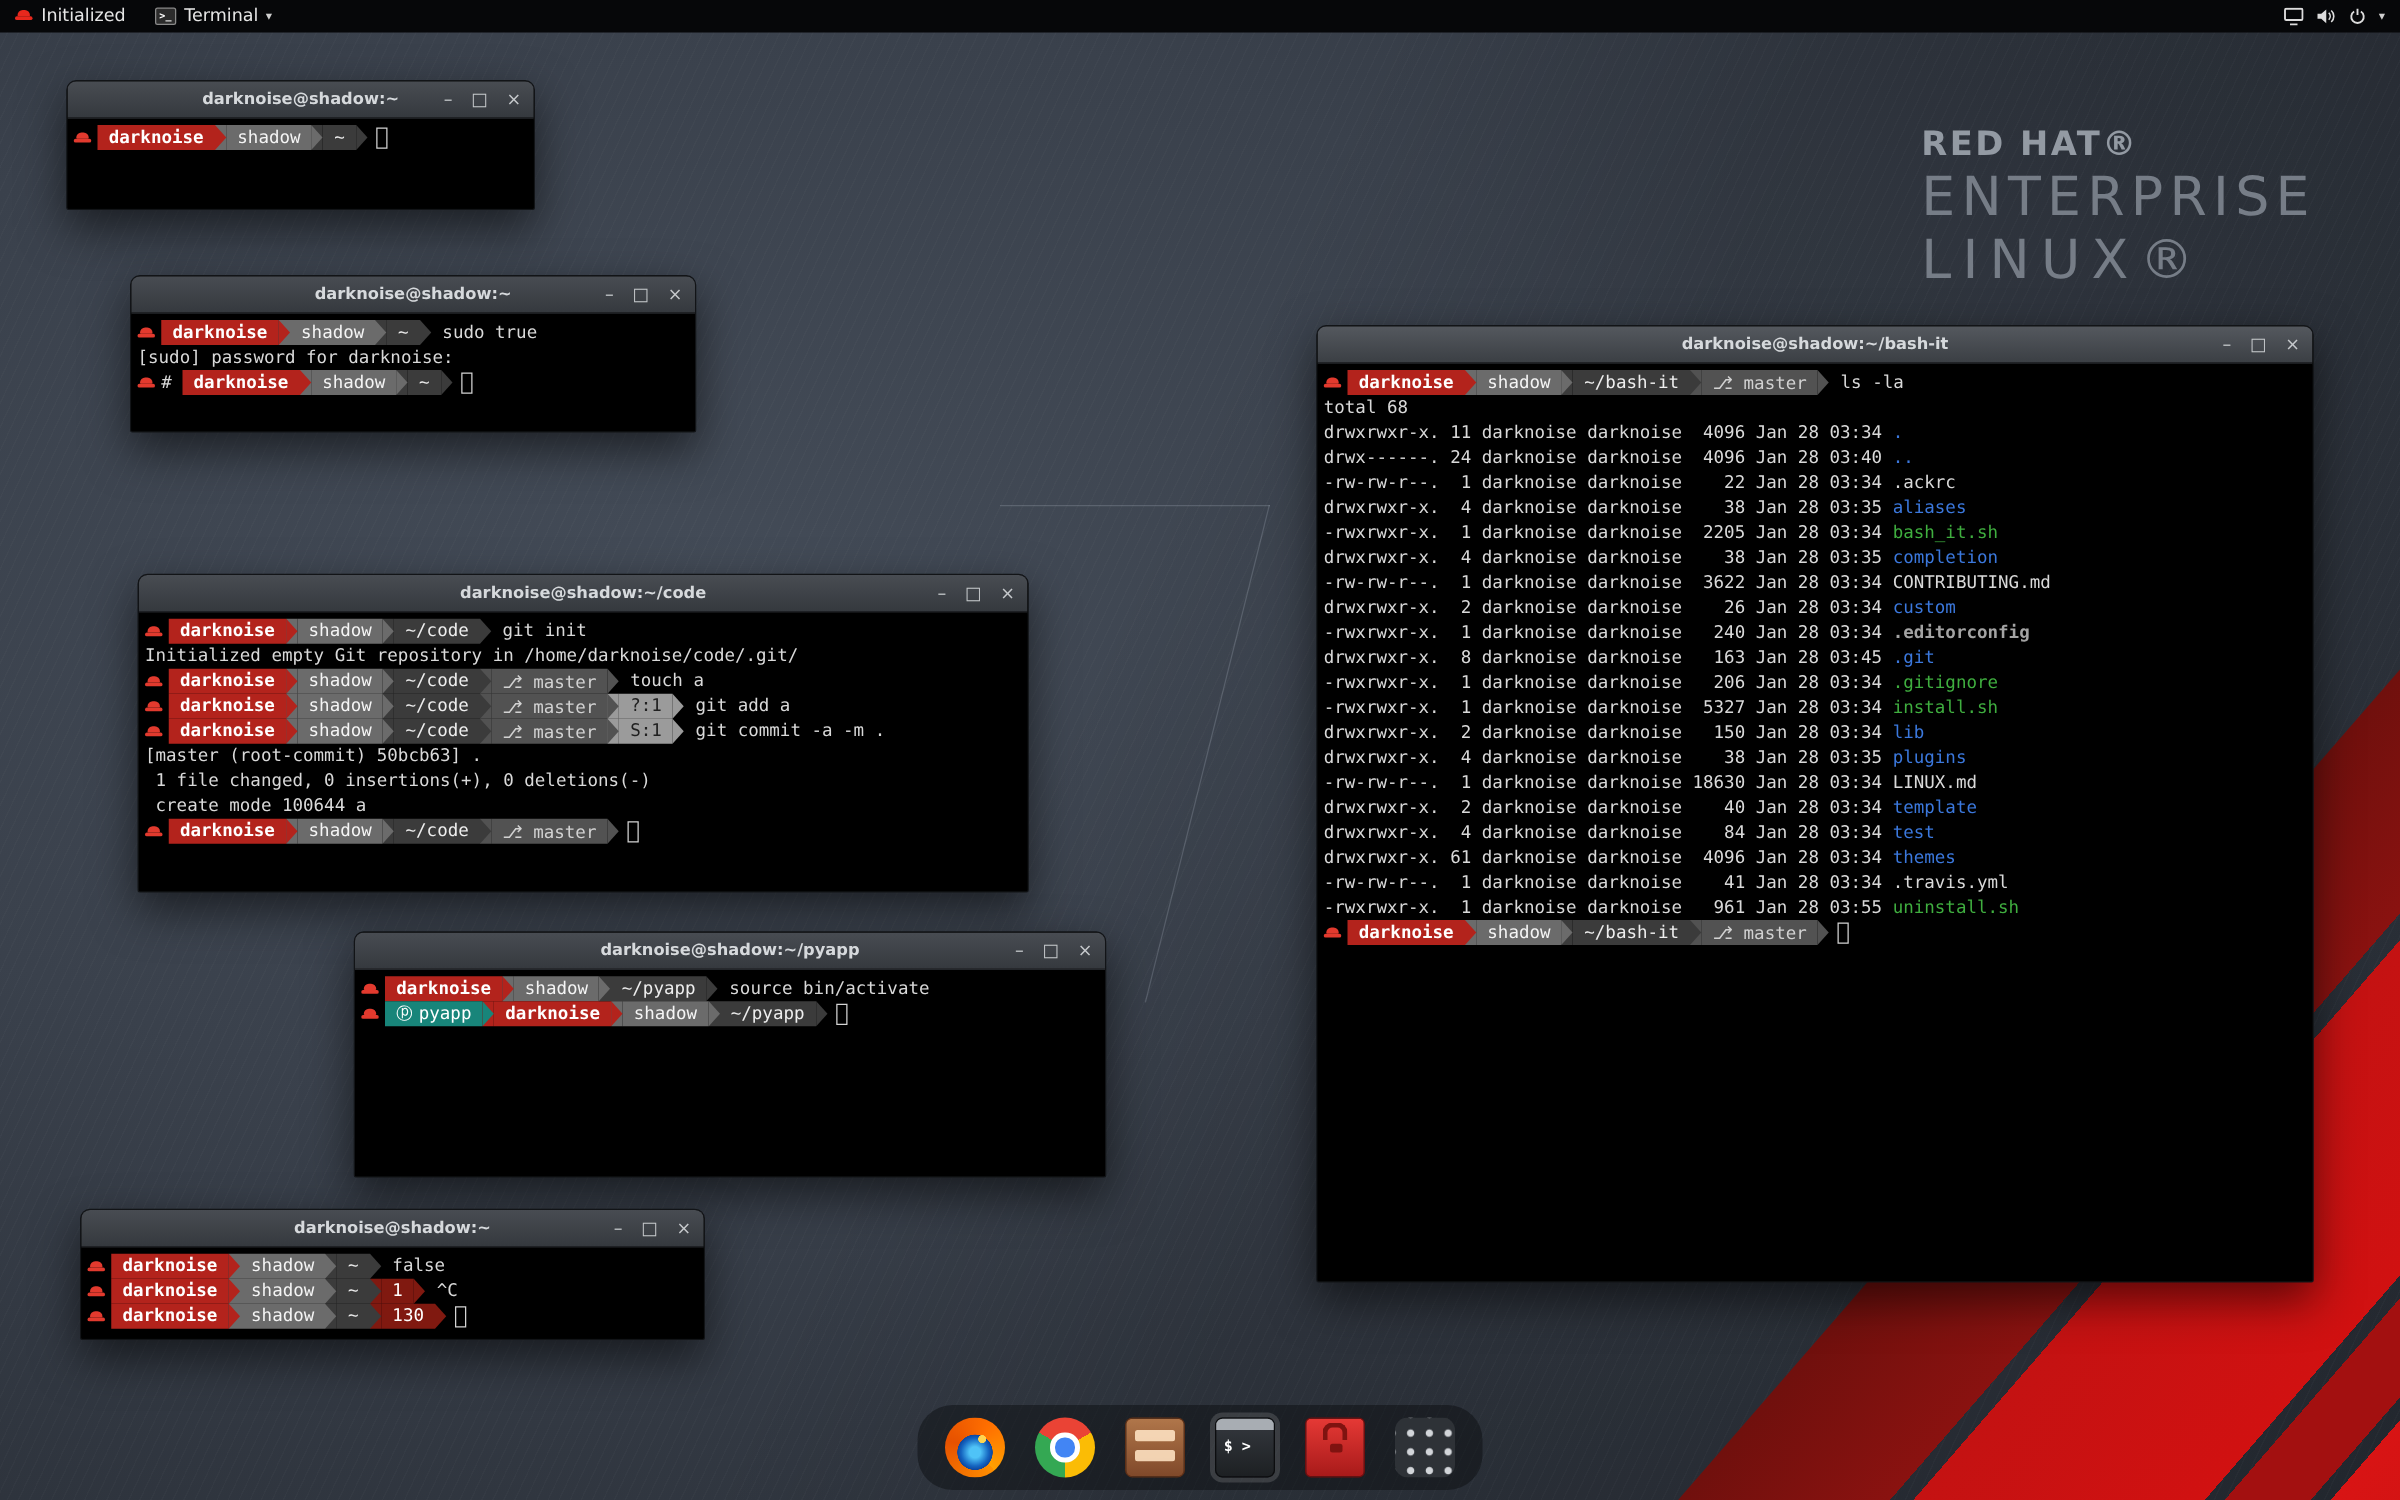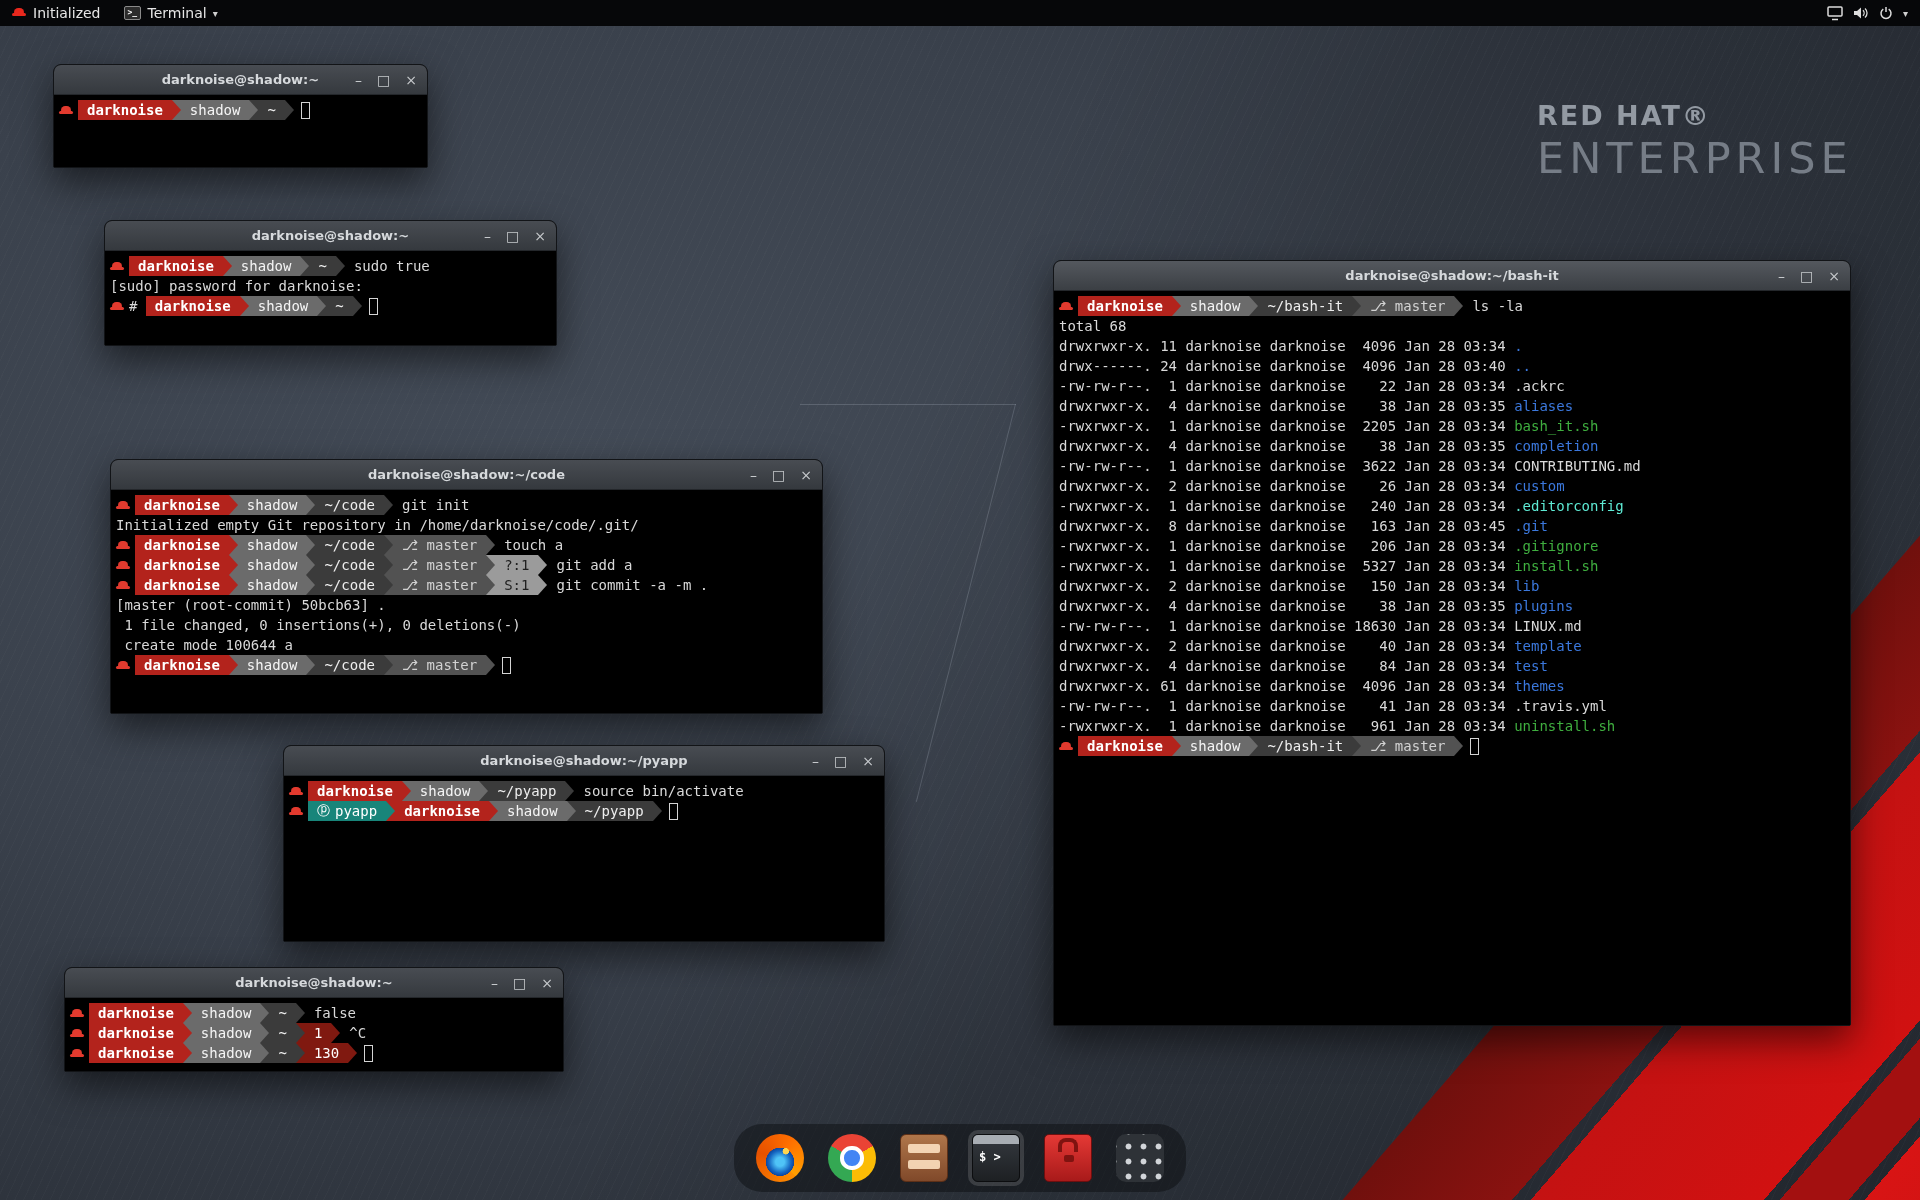--- a/index.html
+++ b/index.html
@@ -112,20 +112,21 @@
   <div id="wallpaper">
     <div class="texture"></div>
     <div class="wp-line wp-l1"></div>
     <div class="wp-line wp-l2"></div>
     <div id="red-corner">
       <div class="bands"></div>
     </div>
     <div id="brand">
       <div class="brand-1">RED HAT®</div>
       <div class="brand-2">ENTERPRISE</div>
+      <div class="brand-3">LINUX®</div>
     </div>
   </div>
 
   <div id="windows-layer">
       <div class="t-win" style="left: 53px; top: 64px; width: 375px; height: 104px;">
         <div class="t-title">
           <span class="t-title-text">darknoise@shadow:~</span>
           <span class="t-btns">
             <span class="t-btn">–</span>
             <span class="t-btn">□</span>
@@ -503,21 +504,21 @@
           <div class="t-line">
             <span class="out">-rw-rw-r--.  1 darknoise darknoise  3622 Jan 28 03:34 </span>
             <span class="out">CONTRIBUTING.md</span>
           </div>
           <div class="t-line">
             <span class="out">drwxrwxr-x.  2 darknoise darknoise    26 Jan 28 03:34 </span>
             <span class="out" style="color: rgb(59, 120, 221);">custom</span>
           </div>
           <div class="t-line">
             <span class="out">-rwxrwxr-x.  1 darknoise darknoise   240 Jan 28 03:34 </span>
-            <span class="out" style="color: #5eead4;">.editorconfig</span>
+            <span class="out" style="color: #a3a3a3; font-weight: bold;">.editorconfig</span>
           </div>
           <div class="t-line">
             <span class="out">drwxrwxr-x.  8 darknoise darknoise   163 Jan 28 03:45 </span>
             <span class="out" style="color: rgb(59, 120, 221);">.git</span>
           </div>
           <div class="t-line">
             <span class="out">-rwxrwxr-x.  1 darknoise darknoise   206 Jan 28 03:34 </span>
             <span class="out" style="color: rgb(63, 174, 63);">.gitignore</span>
           </div>
           <div class="t-line">
@@ -546,21 +547,21 @@
           </div>
           <div class="t-line">
             <span class="out">drwxrwxr-x. 61 darknoise darknoise  4096 Jan 28 03:34 </span>
             <span class="out" style="color: rgb(59, 120, 221);">themes</span>
           </div>
           <div class="t-line">
             <span class="out">-rw-rw-r--.  1 darknoise darknoise    41 Jan 28 03:34 </span>
             <span class="out">.travis.yml</span>
           </div>
           <div class="t-line">
-            <span class="out">-rwxrwxr-x.  1 darknoise darknoise   961 Jan 28 03:34 </span>
+            <span class="out">-rwxrwxr-x.  1 darknoise darknoise   961 Jan 28 03:55 </span>
             <span class="out" style="color: rgb(63, 174, 63);">uninstall.sh</span>
           </div>
           <div class="t-line">
             <span class="t-hat"></span>
             <span class="seg" style="background: rgb(179, 35, 28); color: rgb(255, 255, 255); font-weight: 700;">darknoise</span>
             <span class="sep" style="background: rgb(107, 107, 107);">
               <span class="tri" style="border-left-color: rgb(179, 35, 28);"></span>
             </span>
             <span class="seg" style="background: rgb(107, 107, 107); color: rgb(245, 245, 245);">shadow</span>
             <span class="sep" style="background: rgb(59, 59, 59);">

